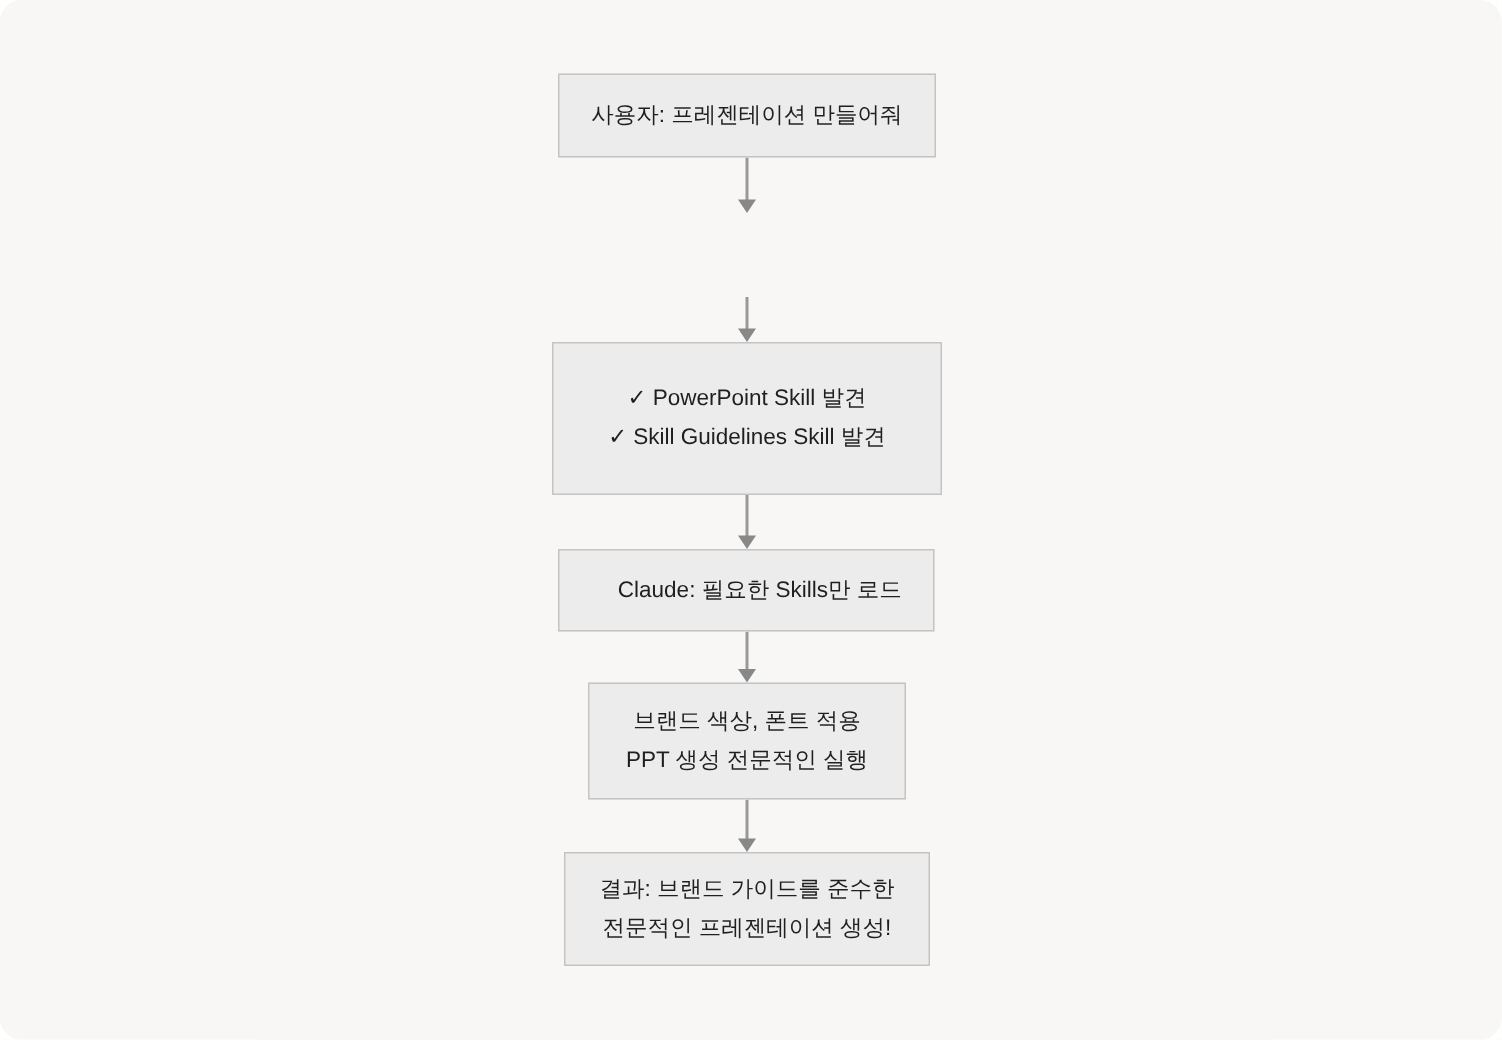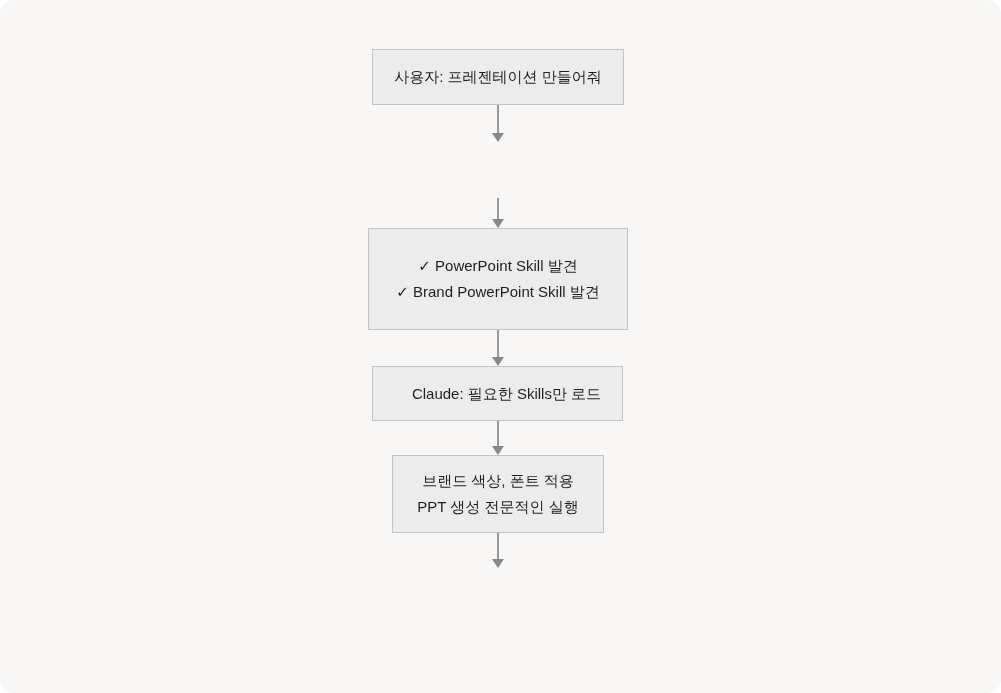--- a/index.html
+++ b/index.html
@@ -117,27 +117,31 @@
       </g>
     </svg>
 
     <div class="node" id="node-1">
       <span class="node-label">사용자: 프레젠테이션 만들어줘</span>
     </div>
 
 
     <div class="node" id="node-3">
       <span class="node-label">✓ PowerPoint Skill 발견
-✓ Brand PowerPoint Skill 발견</span>
+✓ Skill Guidelines Skill 발견</span>
     </div>
 
     <div class="node" id="node-4">
       <span class="node-label">Claude: 필요한 Skills만 로드</span>
     </div>
 
     <div class="node" id="node-5">
       <span class="node-label">브랜드 색상, 폰트 적용
 PPT 생성 전문적인 실행</span>
     </div>
 
+    <div class="node" id="node-6">
+      <span class="node-label">결과: 브랜드 가이드를 준수한
+전문적인 프레젠테이션 생성!</span>
+    </div>
 
   </div>
 </div>
 
 </body></html>

